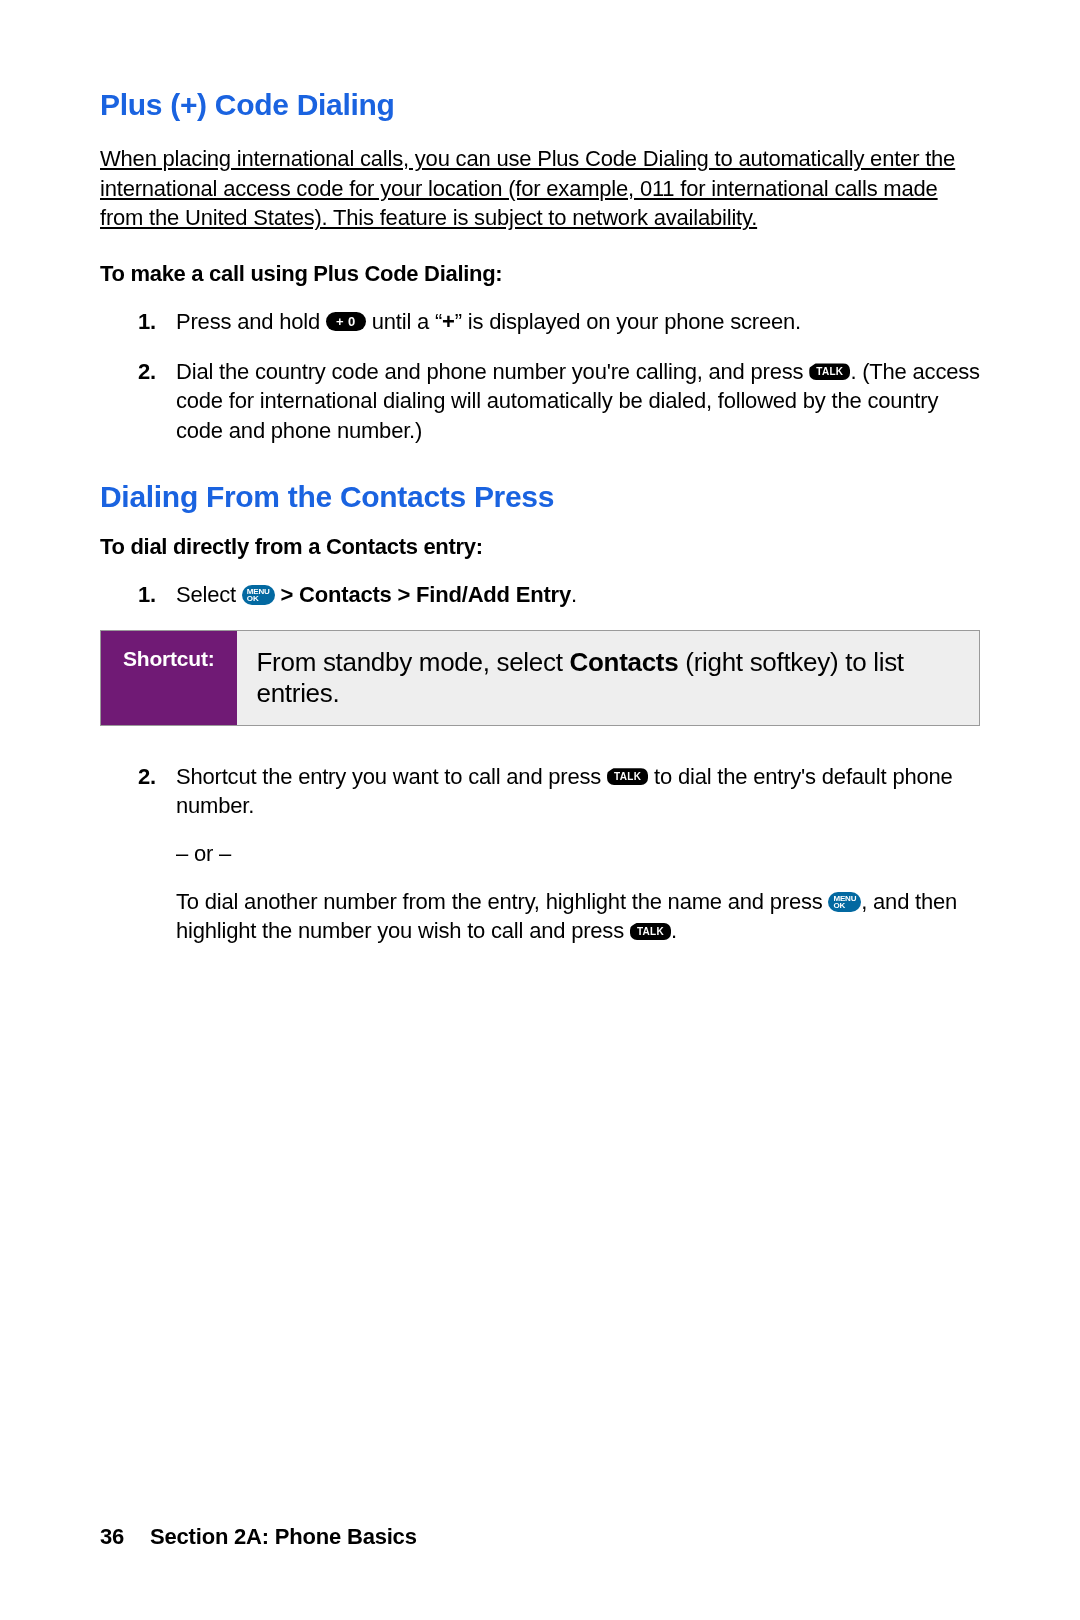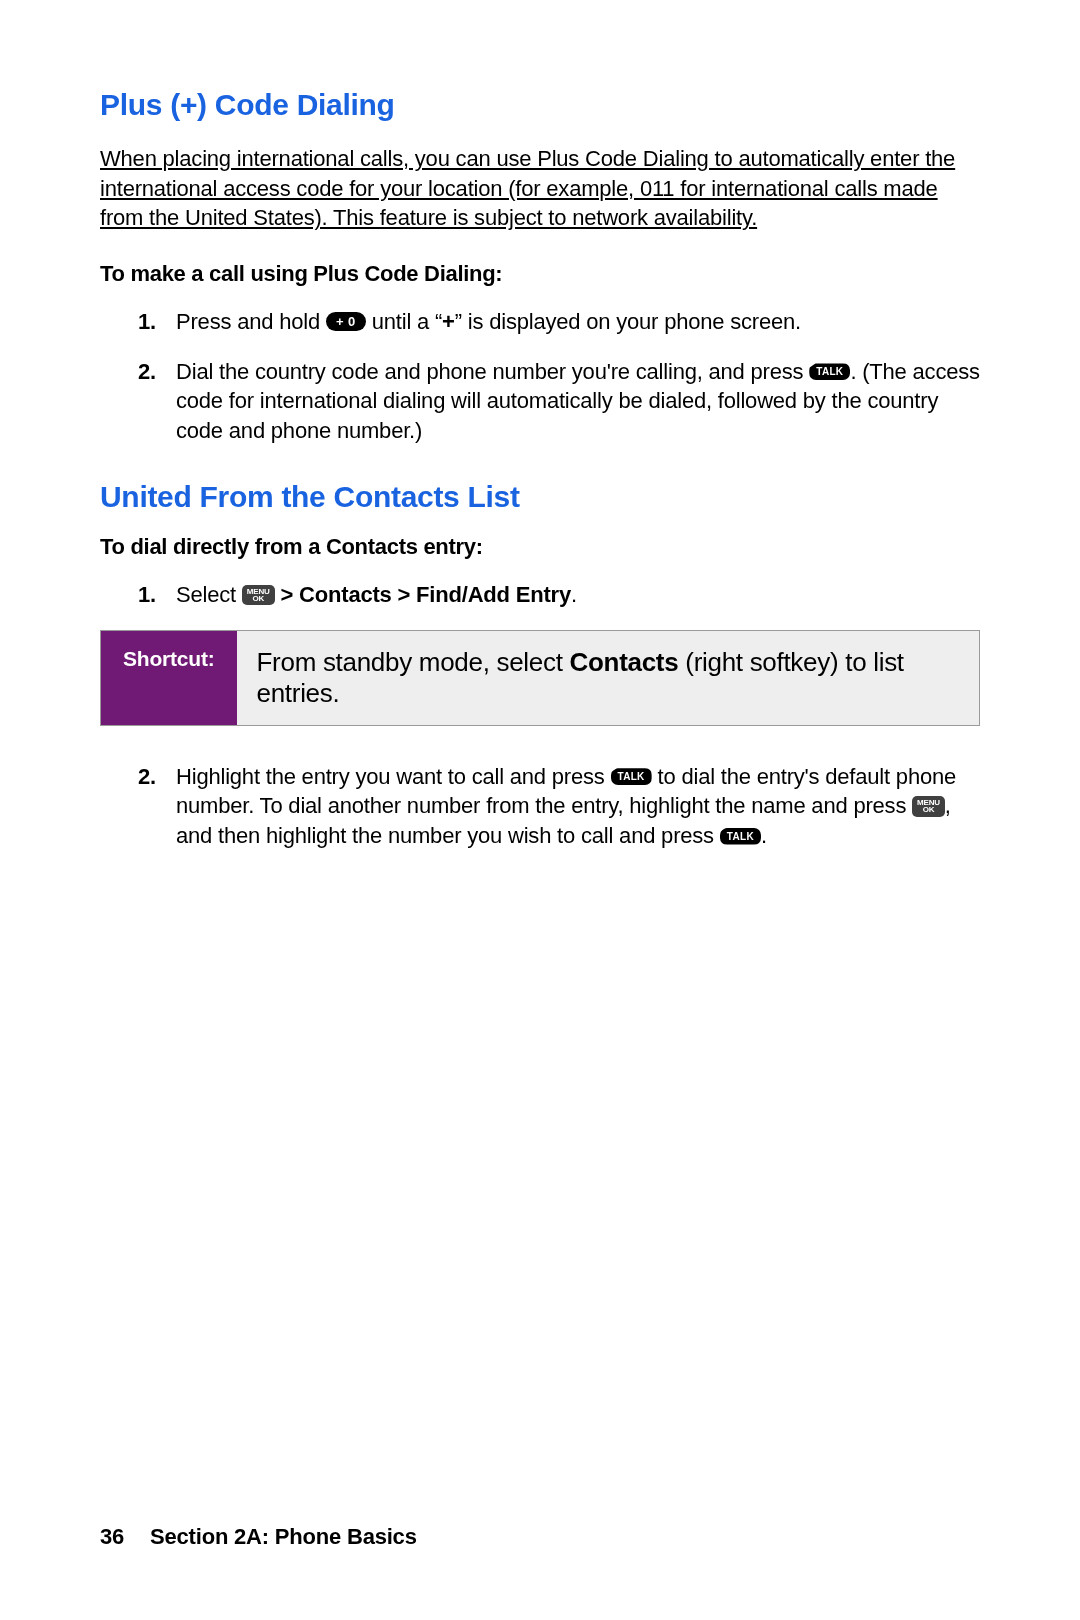--- a/index.html
+++ b/index.html
@@ -79,29 +79,29 @@
     padding: 4px 7px 3px 7px;
     vertical-align: middle;
     line-height: 1;
     letter-spacing: 0.3px;
     position: relative;
     top: -1px;
     clip-path: polygon(0 25%, 15% 0, 100% 0, 100% 100%, 0 100%);
   }
   .key-menu {
     display: inline-block;
-    background: #404040;
+    background: #0369a1;
     color: #fff;
     font-size: 8px;
     font-weight: bold;
-    border-radius: 5px;
+    border-radius: 10px;
     padding: 3px 5px 3px 5px;
     vertical-align: middle;
     line-height: 0.9;
-    text-align: center;
+    text-align: left;
     position: relative;
     top: -1px;
   }
   .key-menu .l1 { display:block; }
   .key-menu .l2 { display:block; }
   .bold { font-weight: bold; }
   .shortcut-box {
     display: flex;
     border: 1px solid #9a9a9a;
     margin: 10px 0 36px 0;
@@ -150,42 +150,43 @@
     <li>
       <span class="num">1.</span>
       <span>Press and hold </span><span class="key-pill">+  0</span><span> until a “</span><span class="bold">+</span><span>” is displayed on your phone screen.</span>
     </li>
     <li>
       <span class="num">2.</span>
       <span>Dial the country code and phone number you're calling, and press </span><span class="key-talk">TALK</span><span>. (The access code for international dialing will automatically be dialed, followed by the country code and phone number.)</span>
     </li>
   </ol>
 
-  <h2 class="section">United From the Contacts List</h2>
+  <h2 class="section">Dialing From the Contacts Press</h2>
 
   <p class="sub">To dial directly from a Contacts entry:</p>
 
   <ol class="steps" style="margin-bottom:18px;">
     <li>
       <span class="num">1.</span>
       <span>Select </span><span class="key-menu"><span class="l1">MENU</span><span class="l2">OK</span></span><span class="bold"> &gt; Contacts &gt; Find/Add Entry</span><span>.</span>
     </li>
   </ol>
 
   <div class="shortcut-box">
     <div class="shortcut-label">Shortcut:</div>
     <div class="shortcut-text">
       <span>From standby mode, select </span><span class="bold">Contacts</span><span> (right softkey) to list entries.</span>
     </div>
   </div>
 
   <ol class="steps">
     <li>
       <span class="num">2.</span>
-      <span>Highlight the entry you want to call and press </span><span class="key-talk">TALK</span><span> to dial the entry's default phone number.</span>
+      <span>Shortcut the entry you want to call and press </span><span class="key-talk">TALK</span><span> to dial the entry's default phone number.</span>
+      <div class="or">– or –</div>
       <span>To dial another number from the entry, highlight the name and press </span><span class="key-menu"><span class="l1">MENU</span><span class="l2">OK</span></span><span>, and then highlight the number you wish to call and press </span><span class="key-talk">TALK</span><span>.</span>
     </li>
   </ol>
 
   <div class="footer">
     <span class="pn">36</span><span>Section 2A: Phone Basics</span>
   </div>
 
 </div>
 

